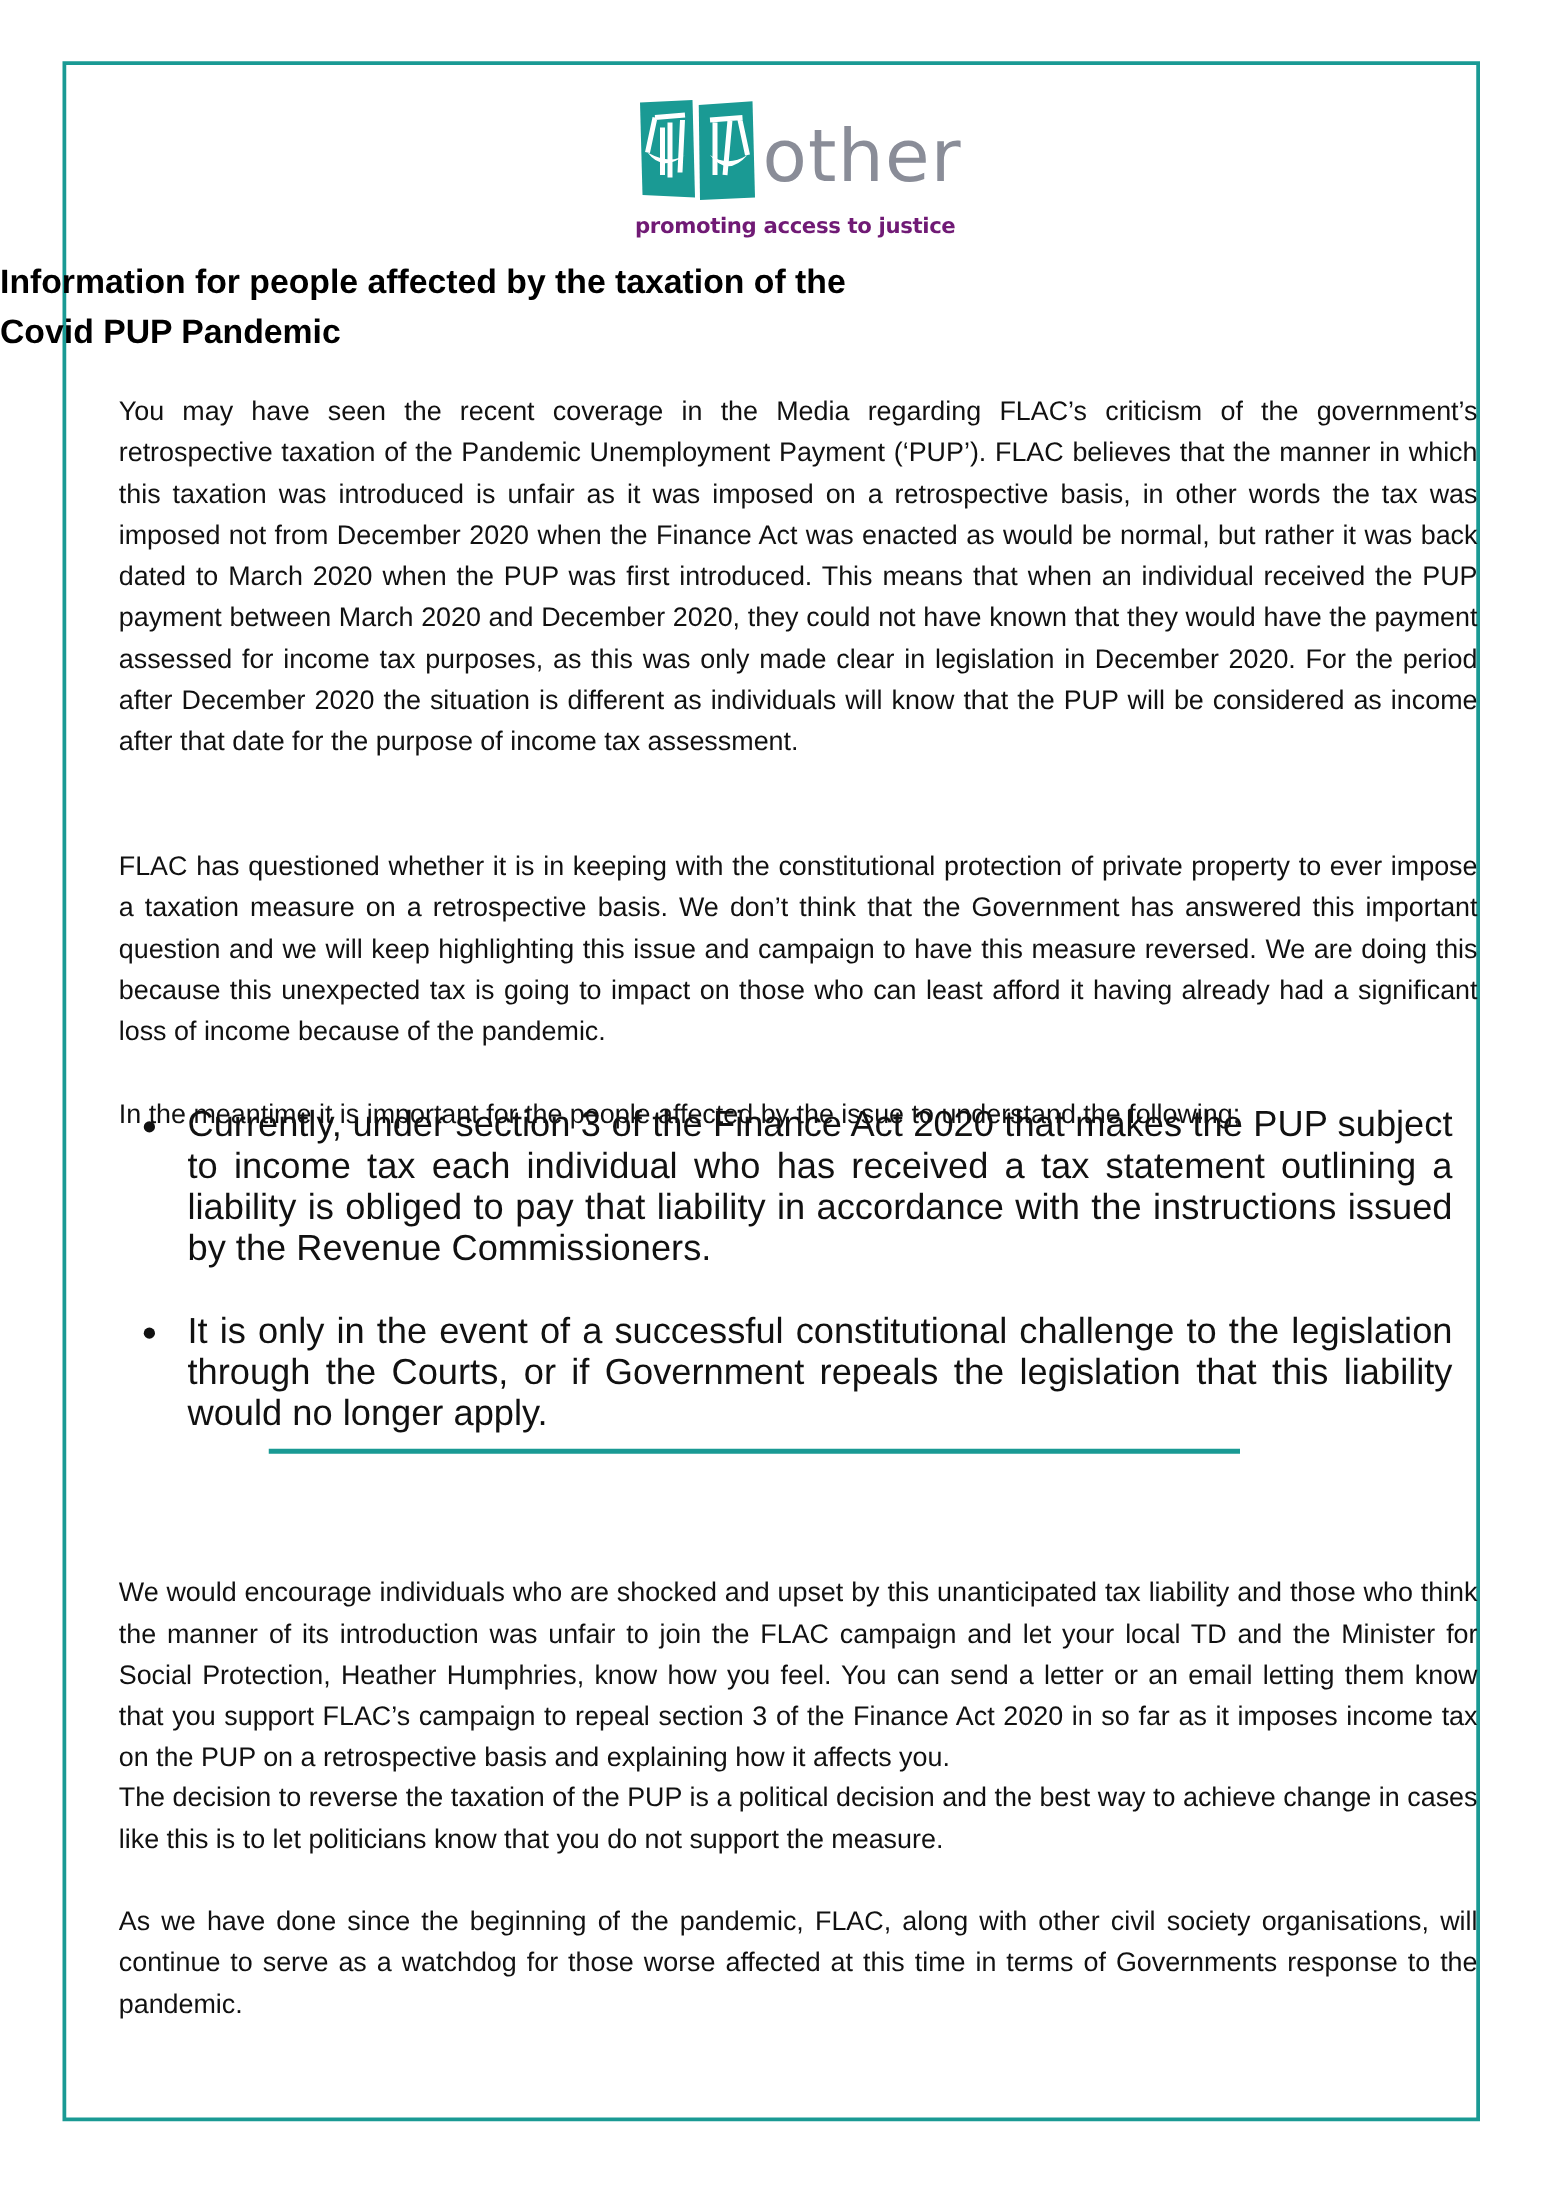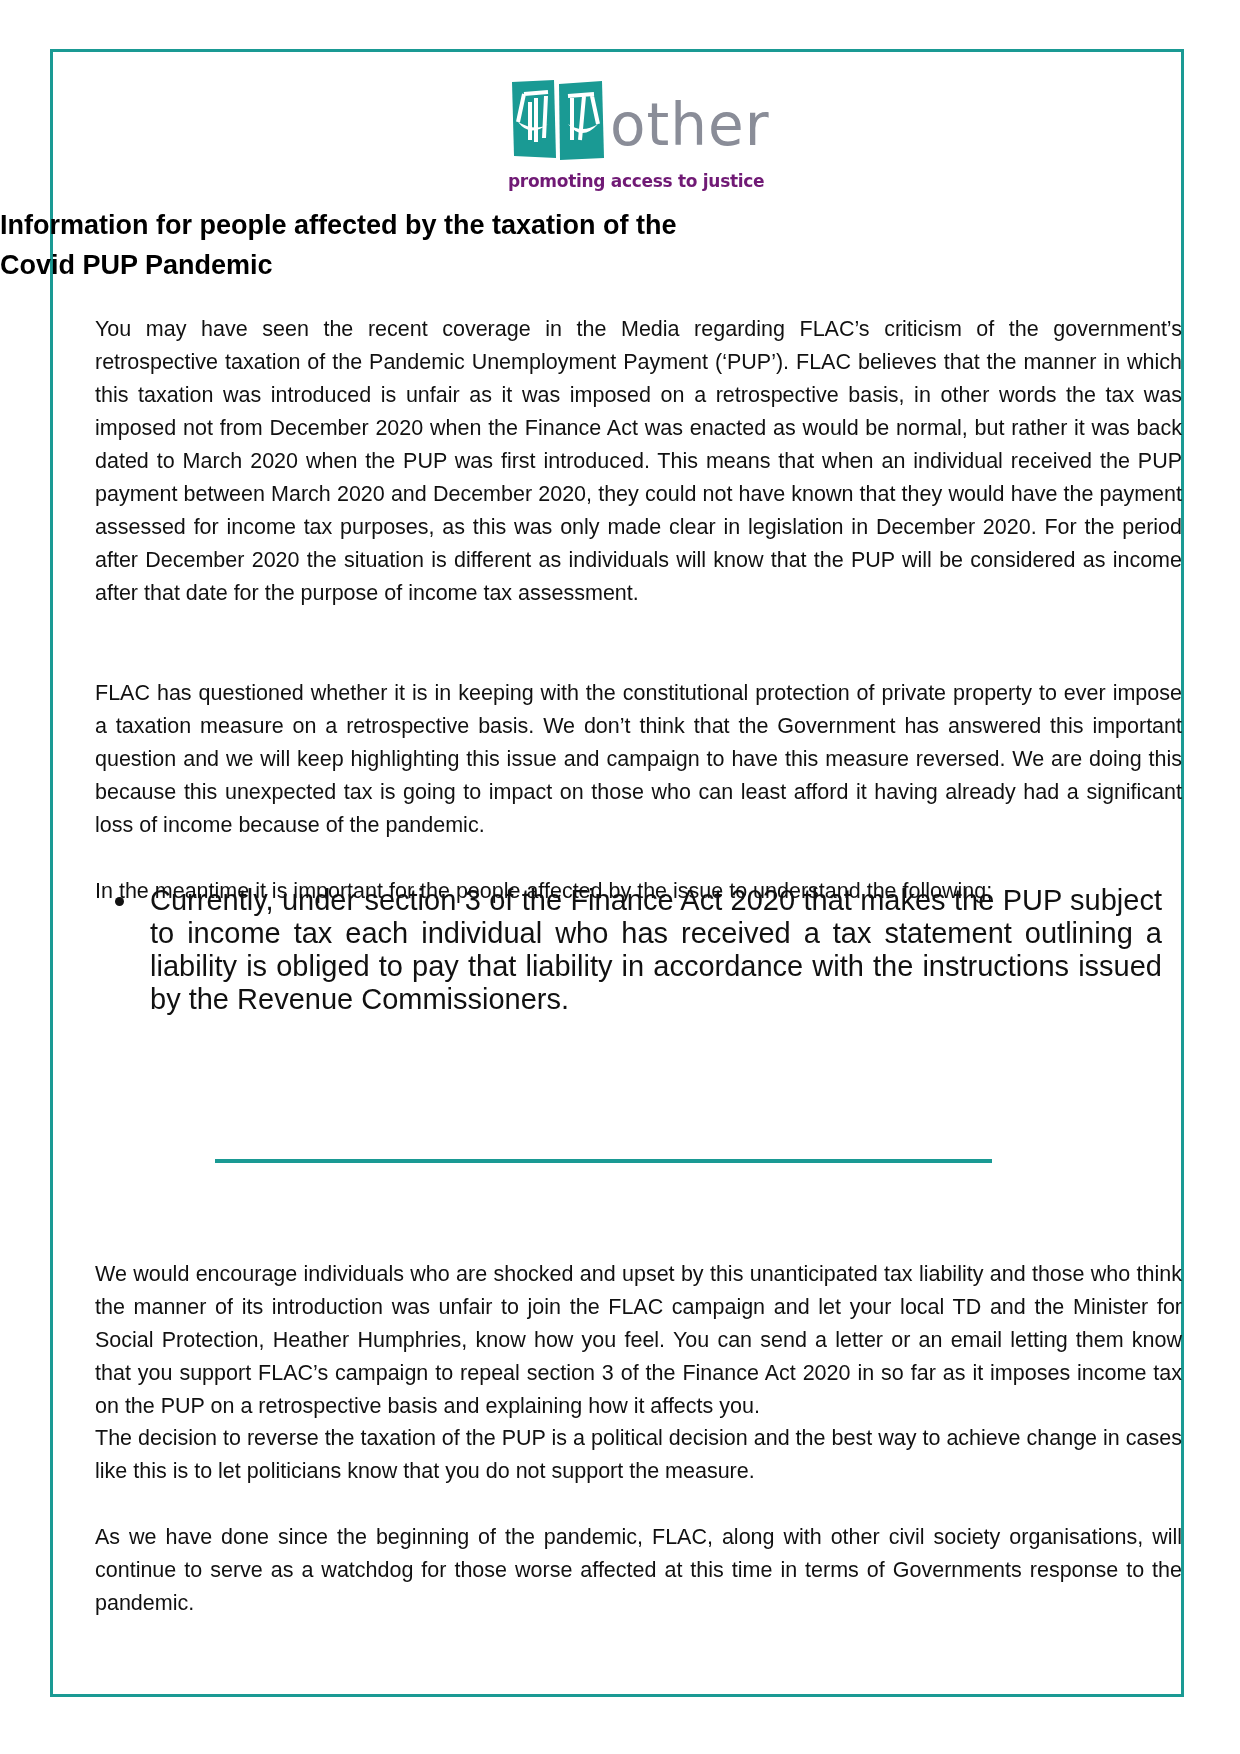--- a/index.html
+++ b/index.html
@@ -62,20 +62,24 @@
 
 <div class="body p3">
   <p>In the meantime it is important for the people affected by the issue to understand the following;</p>
 </div>
 
 <div class="bullets">
   <div class="bullet">
     <span class="dot"></span>
     <span>Currently, under section 3 of the Finance Act 2020 that makes the PUP subject to income tax each individual who has received a tax statement outlining a liability is obliged to pay that liability in accordance with the instructions issued by the Revenue Commissioners.</span>
   </div>
+  <div class="bullet">
+    <span class="dot"></span>
+    <span>It is only in the event of a successful constitutional challenge to the legislation through the Courts, or if Government repeals the legislation that this liability would no longer apply.</span>
+  </div>
 </div>
 
 <div class="divider"></div>
 
 <div class="body p4">
   <p>We would encourage individuals who are shocked and upset by this unanticipated tax liability and those who think the manner of its introduction was unfair to join the FLAC campaign and let your local TD and the Minister for Social Protection, Heather Humphries, know how you feel. You can send a letter or an email letting them know that you support FLAC’s campaign to repeal section 3 of the Finance Act 2020 in so far as it imposes income tax on the PUP on a retrospective basis and explaining how it affects you.</p>
 </div>
 
 <div class="body p5">
   <p>The decision to reverse the taxation of the PUP is a political decision and the best way to achieve change in cases like this is to let politicians know that you do not support the measure.</p>

